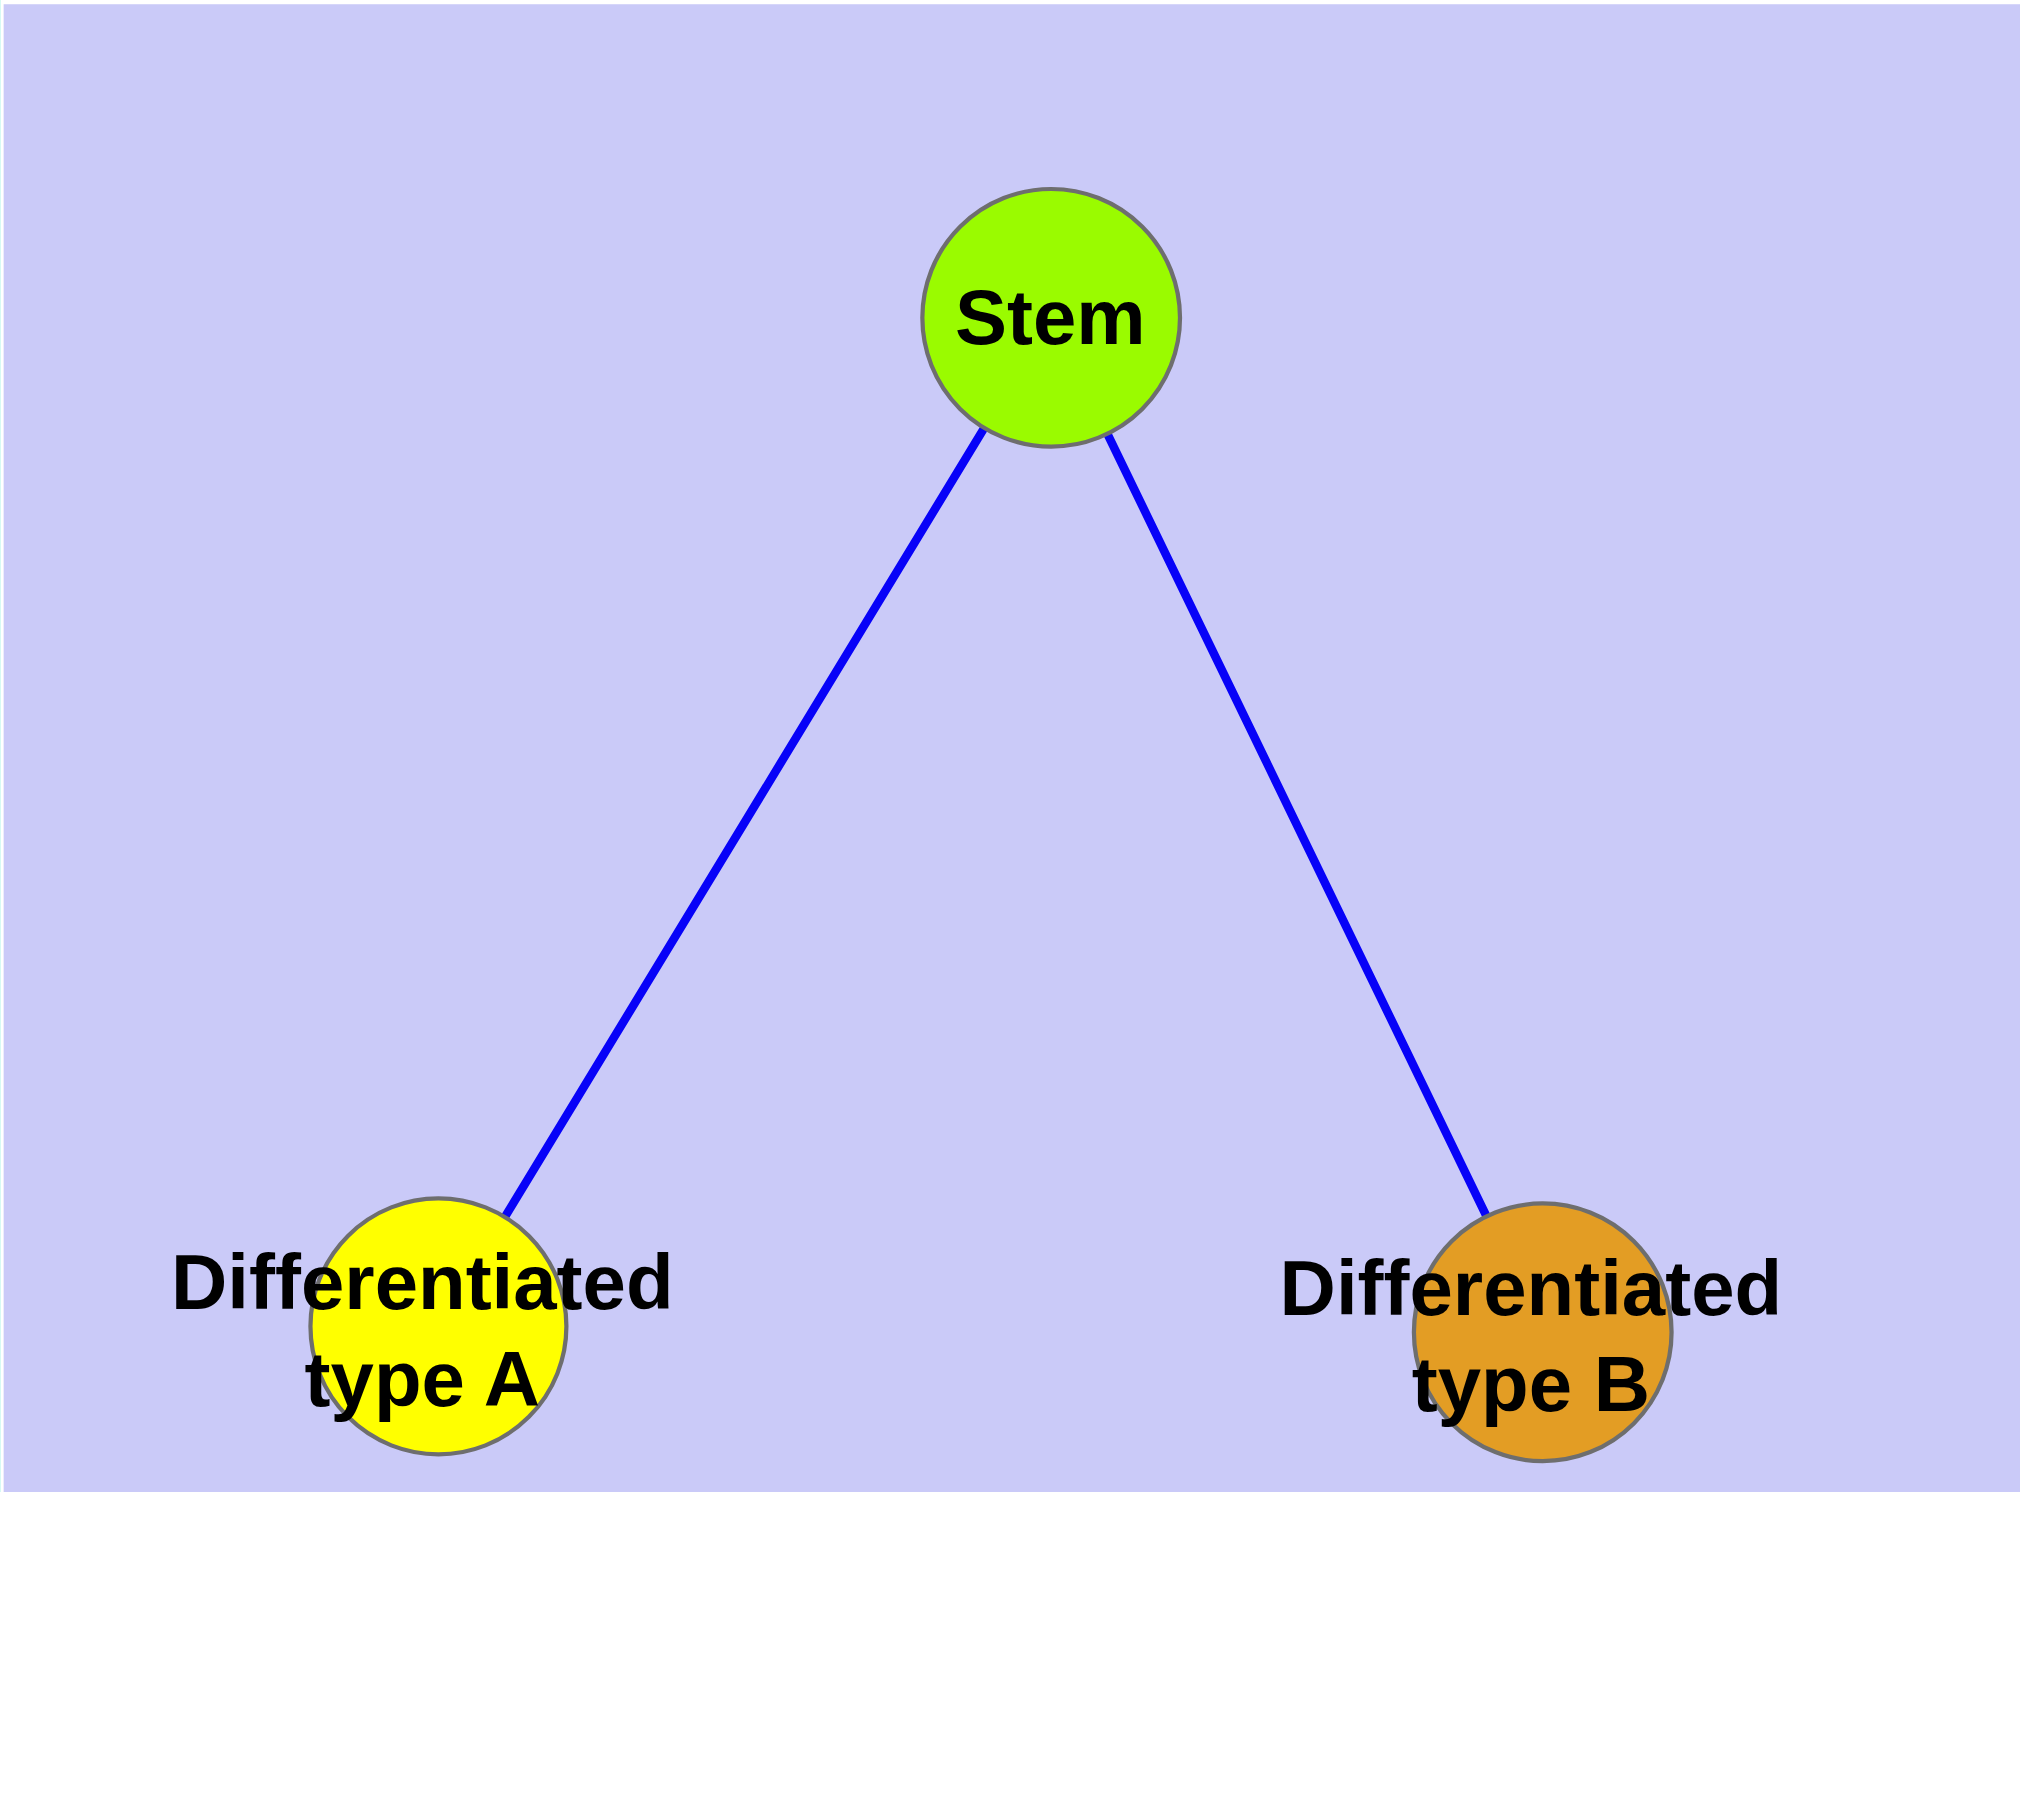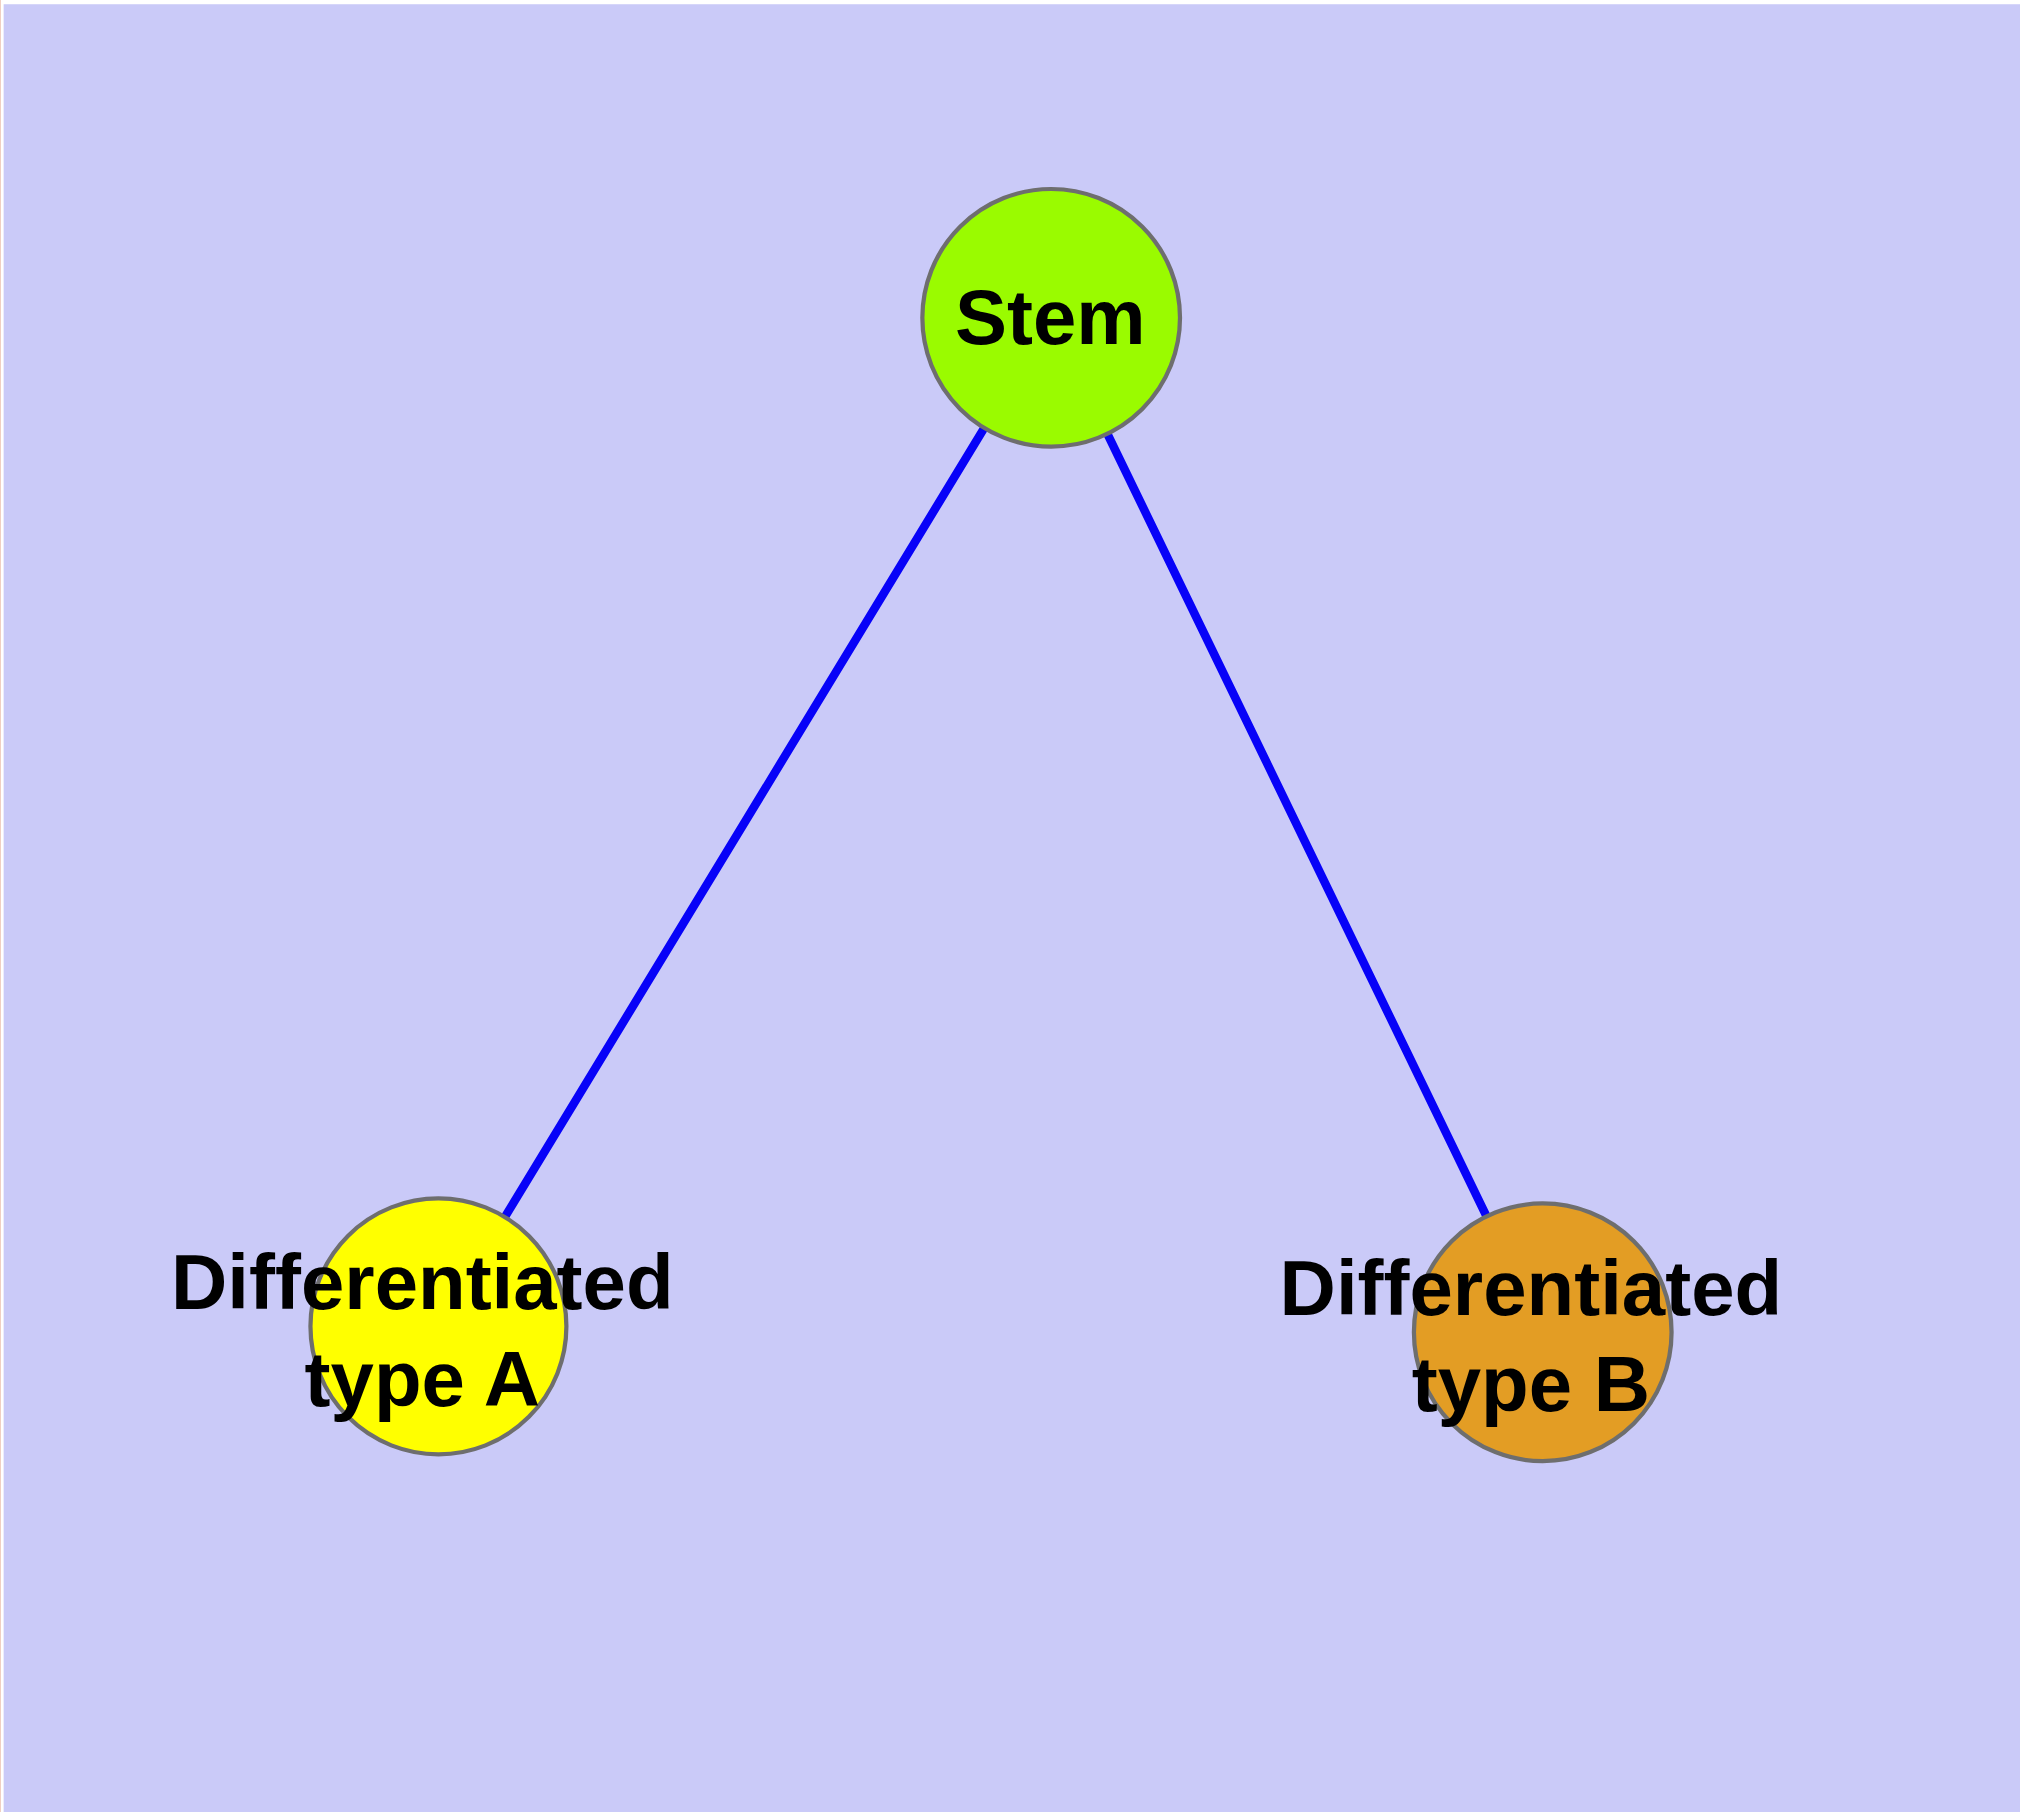--- a/index.html
+++ b/index.html
@@ -3,22 +3,22 @@
 <meta charset="utf-8">
 <style>
   html, body {
     margin: 0;
     padding: 0;
     background: #ffffff;
   }
   .page {
     position: relative;
     width: 2021px;
-    height: 1812px;
-    background: #c2410c;
+    height: 1492px;
+    background: #5eead4;
     overflow: hidden;
   }
   svg.diagram {
     display: block;
     width: 2021px;
     height: 1812px;
   }
   .node-circle {
     stroke-width: 5px;
   }

